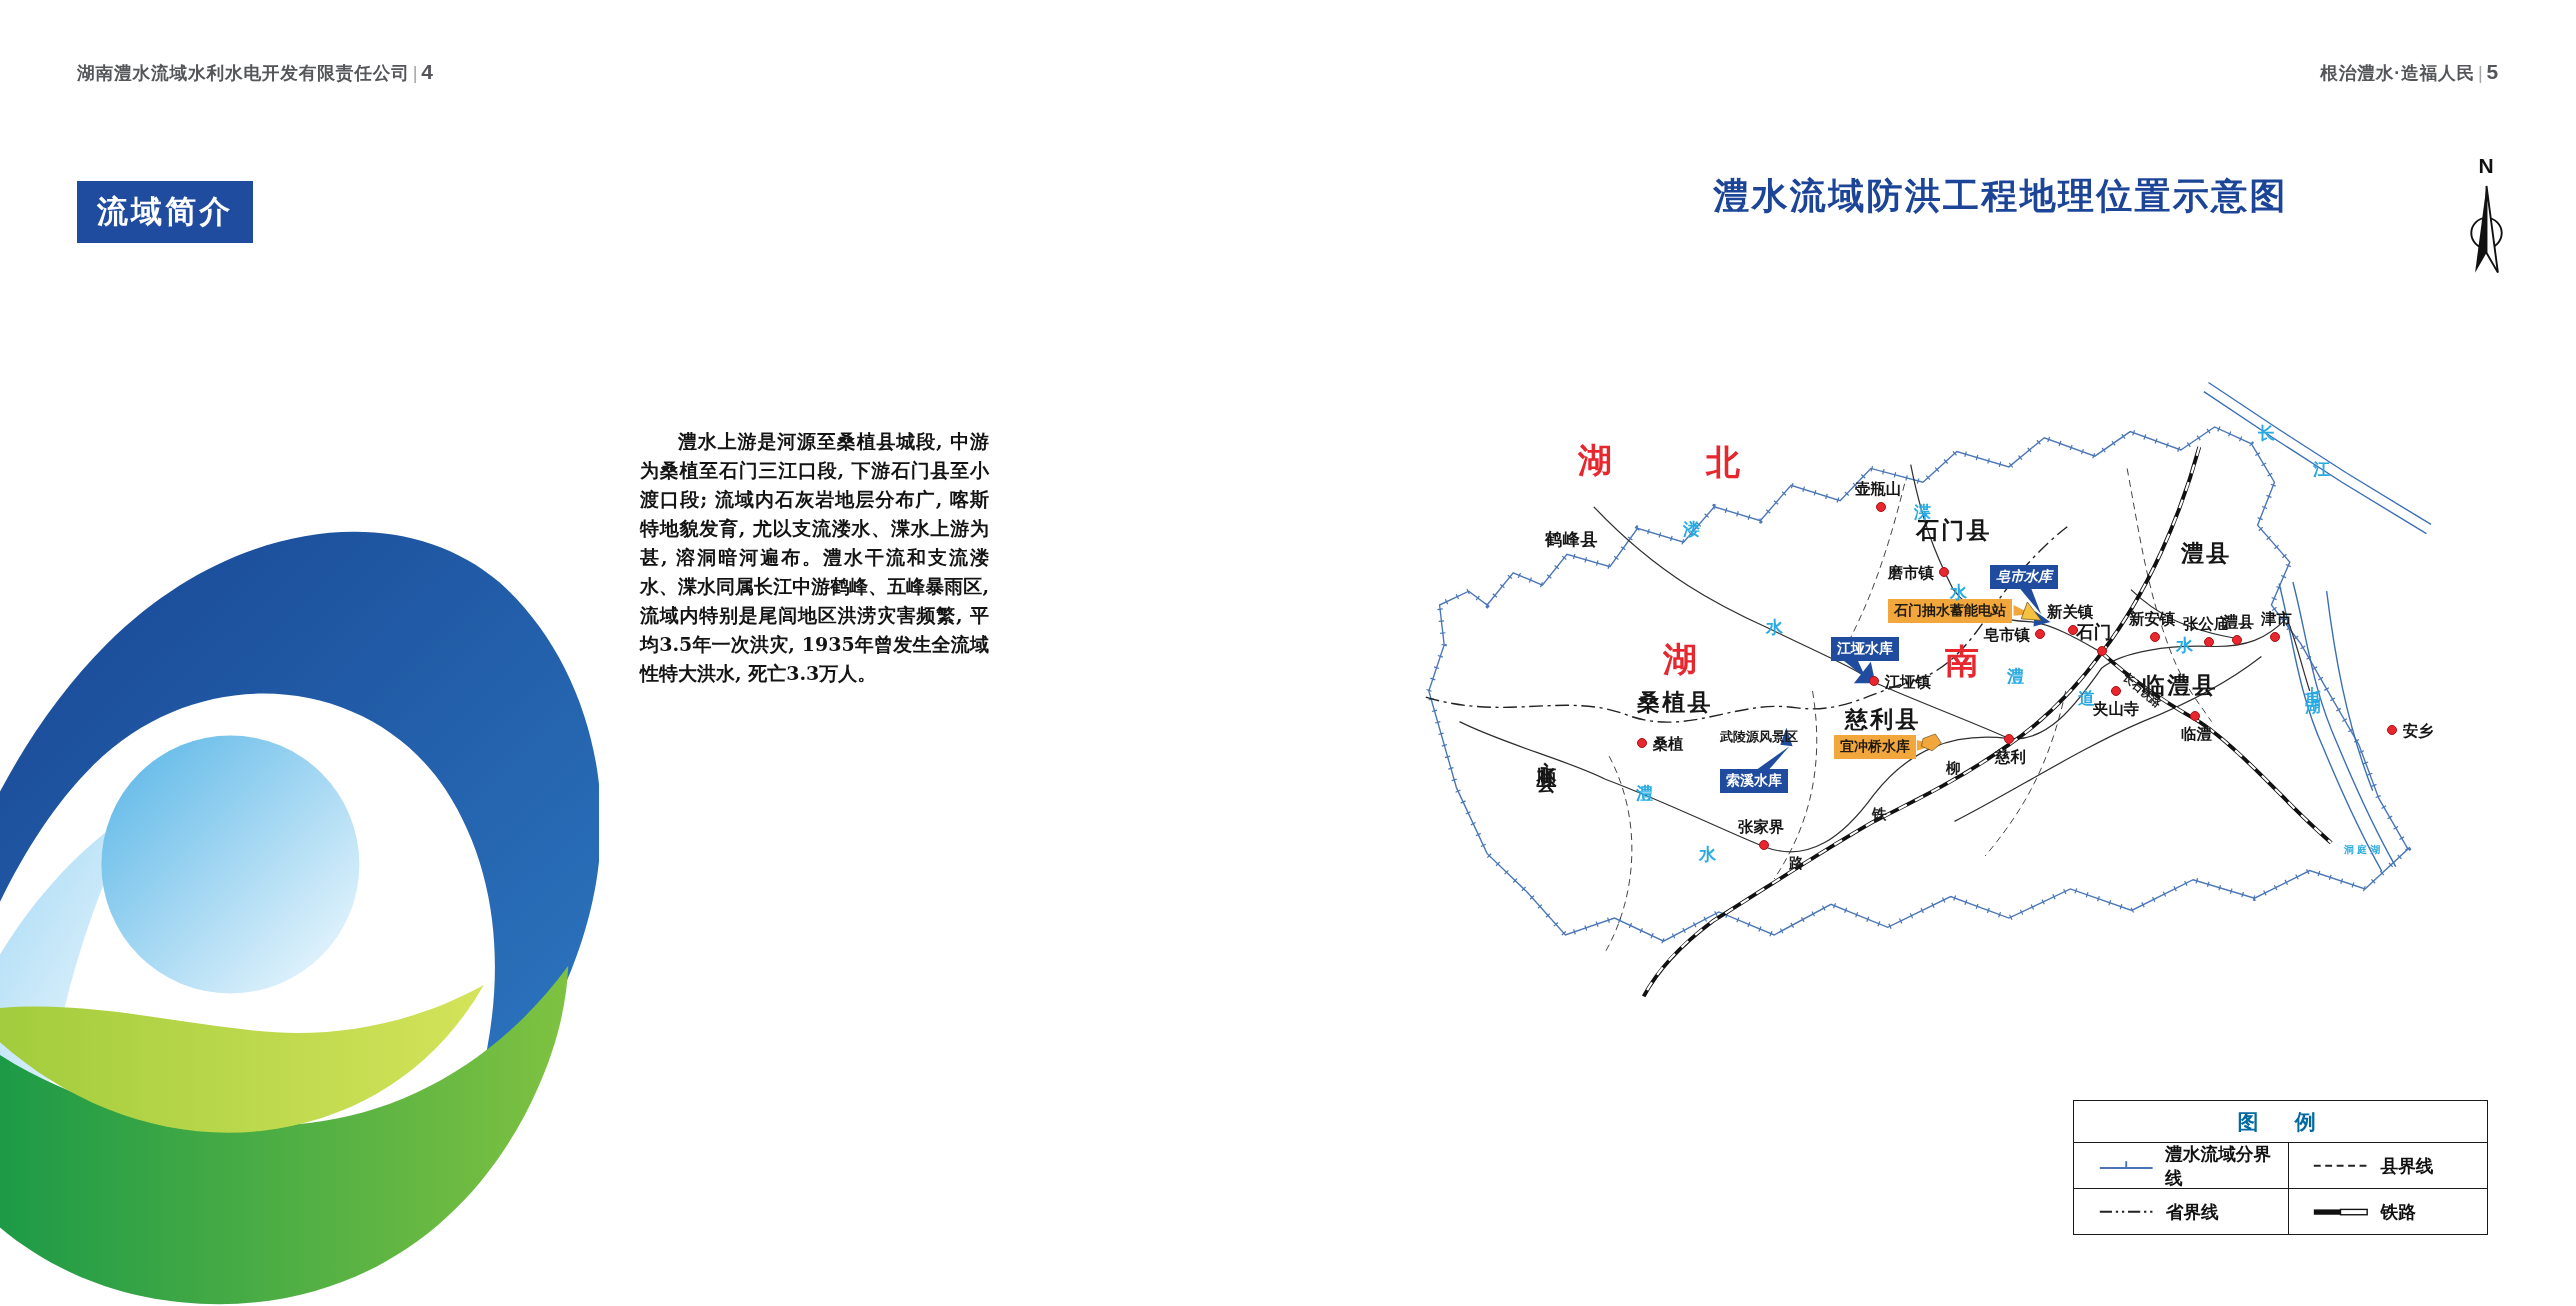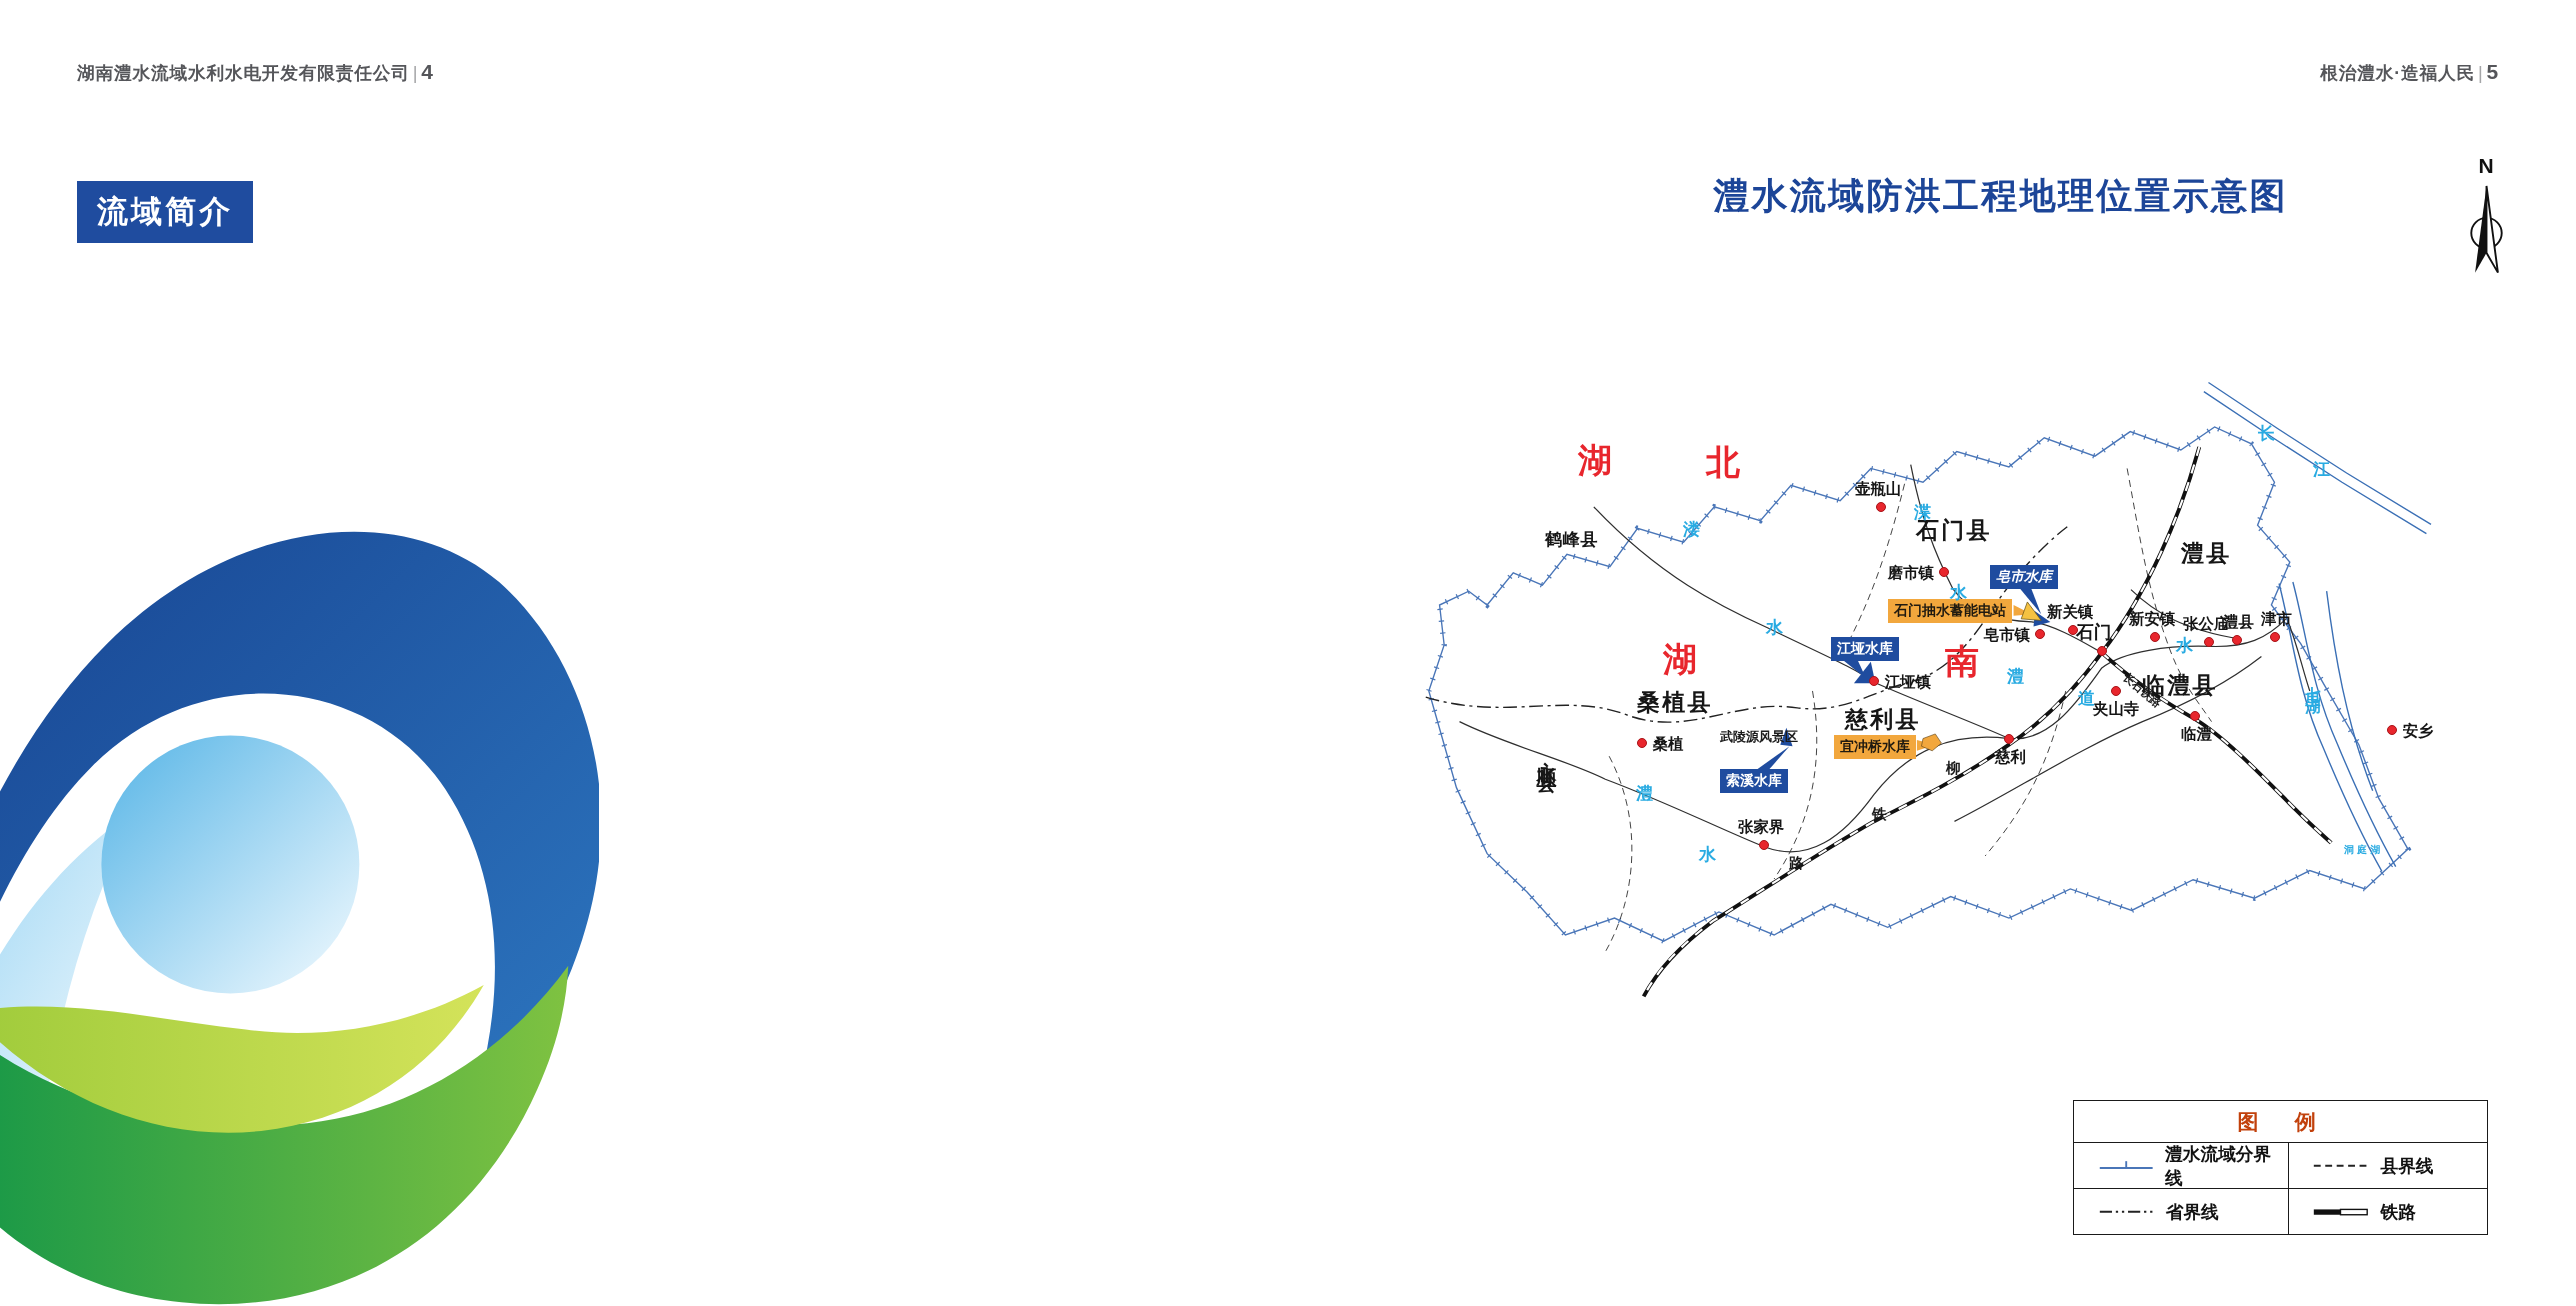--- a/index.html
+++ b/index.html
@@ -39,21 +39,21 @@
   .wl{position:absolute;font-size:17px;font-weight:bold;color:#29abe2;white-space:nowrap;}
   .rl{position:absolute;font-size:14.6px;font-weight:bold;color:#1b1b1b;white-space:nowrap;}
   .poi{position:absolute;font-size:13px;font-weight:bold;color:#1b1b1b;white-space:nowrap;}
   .callout{position:absolute;font-size:14px;font-weight:bold;padding:3.1px 6.1px;white-space:nowrap;}
   .callout.blue{background:#1f4c9f;color:#ffffff;}
   .callout.orange{background:#f2a73d;color:#201a10;}
   
   .legend{position:absolute;left:2073px;top:1100px;width:415px;height:135px;border:1.5px solid #1a1a1a;
        box-sizing:border-box;background:#fff;}
   .legend .ltitle{height:41px;border-bottom:1.5px solid #1a1a1a;display:flex;align-items:center;
-       justify-content:center;font-size:21px;font-weight:bold;color:#c2410c;letter-spacing:7.7px;}
+       justify-content:center;font-size:21px;font-weight:bold;color:#0369a1;letter-spacing:7.7px;}
   .legend .grid{display:grid;grid-template-columns:52% 48%;grid-template-rows:46px 46px;}
   .legend .cell{display:flex;align-items:center;gap:9.2px;padding-left:21.5px;box-sizing:border-box;}
   .legend .c1{border-right:1.5px solid #1a1a1a;}
   .legend .r1{border-bottom:1.5px solid #1a1a1a;}
   .legend .cell .txt{font-size:17.7px;font-weight:bold;color:#111;}
 </style>
 </head>
 <body>
 
 <div class="spread">
@@ -61,20 +61,21 @@
   <div>
     <div class="hdr hdr-left">
       <span>湖南澧水流域水利水电开发有限责任公司</span>
       <span class="sep">|</span>
       <span class="pn">4</span>
     </div>
 
     <div class="section-title">流域简介</div>
 
     <div class="bodytext">
+      <p>澧水上游是河源至桑植县城段, 中游为桑植至石门三江口段, 下游石门县至小渡口段; 流域内石灰岩地层分布广, 喀斯特地貌发育, 尤以支流溇水、渫水上游为甚, 溶洞暗河遍布。澧水干流和支流溇水、渫水同属长江中游鹤峰、五峰暴雨区, 流域内特别是尾闾地区洪涝灾害频繁, 平均3.5年一次洪灾, 1935年曾发生全流域性特大洪水, 死亡3.3万人。</p>
     </div>
 
     <svg class="logo" viewBox="0 0 780 1163" xmlns="http://www.w3.org/2000/svg">
       <defs>
         <linearGradient id="gBlue" x1="0" y1="0" x2="1" y2="1">
           <stop offset="0" stop-color="#16418f"></stop>
             <stop offset="1" stop-color="#2f7bc4"></stop>
         </linearGradient>
         <linearGradient id="gBand" x1="0" y1="0" x2="1" y2="1">
           <stop offset="0" stop-color="#8fd0f2"></stop>

